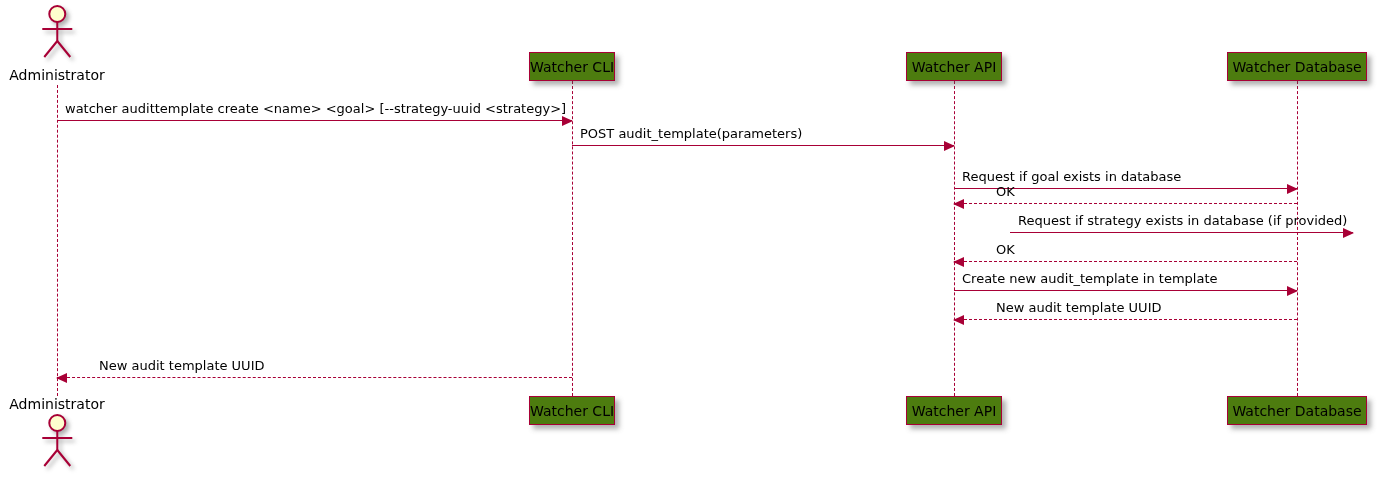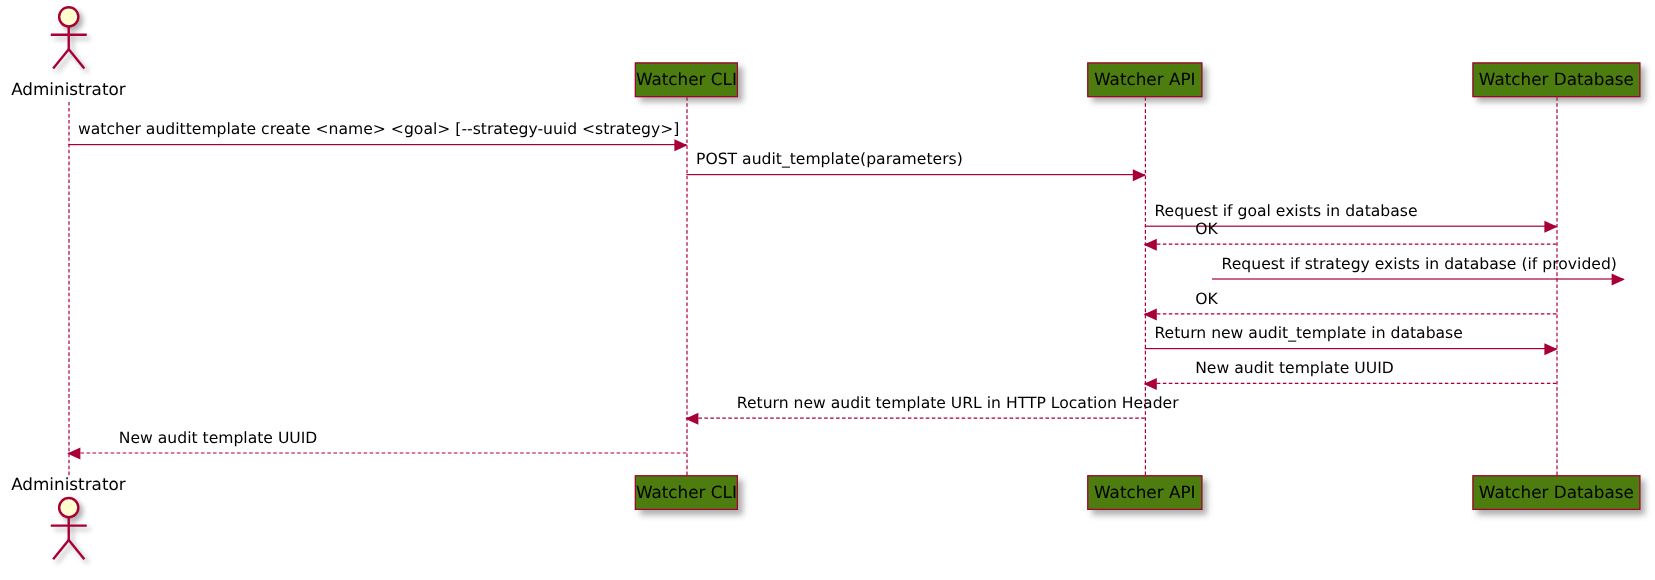--- a/index.html
+++ b/index.html
@@ -99,36 +99,31 @@
     <span class="arrow-head"></span>
   </div>
 
   <div class="msg left dashed" style="left:954px; top:242px; width:343px;">
     <span class="msg-label">OK</span>
     <span class="msg-line"></span>
     <span class="arrow-head"></span>
   </div>
 
   <div class="msg right solid" style="left:954px; top:271px; width:343px;">
-    <span class="msg-label">Return new audit_template in database</span>
+    <span class="msg-label">Create new audit_template in template</span>
     <span class="msg-line"></span>
     <span class="arrow-head"></span>
   </div>
 
   <div class="msg left dashed" style="left:954px; top:300px; width:343px;">
     <span class="msg-label">New audit template UUID</span>
     <span class="msg-line"></span>
     <span class="arrow-head"></span>
   </div>
 
-  <div class="msg left dashed" style="left:572px; top:329px; width:382px;">
-    <span class="msg-label">Return new audit template URL in HTTP Location Header</span>
-    <span class="msg-line"></span>
-    <span class="arrow-head"></span>
-  </div>
 
   <div class="msg left dashed" style="left:57px; top:358px; width:515px;">
     <span class="msg-label">New audit template UUID</span>
     <span class="msg-line"></span>
     <span class="arrow-head"></span>
   </div>
 
   <div class="pbox" style="left:529px; top:396px; width:86px;">
     <span>Watcher CLI</span>
   </div>

